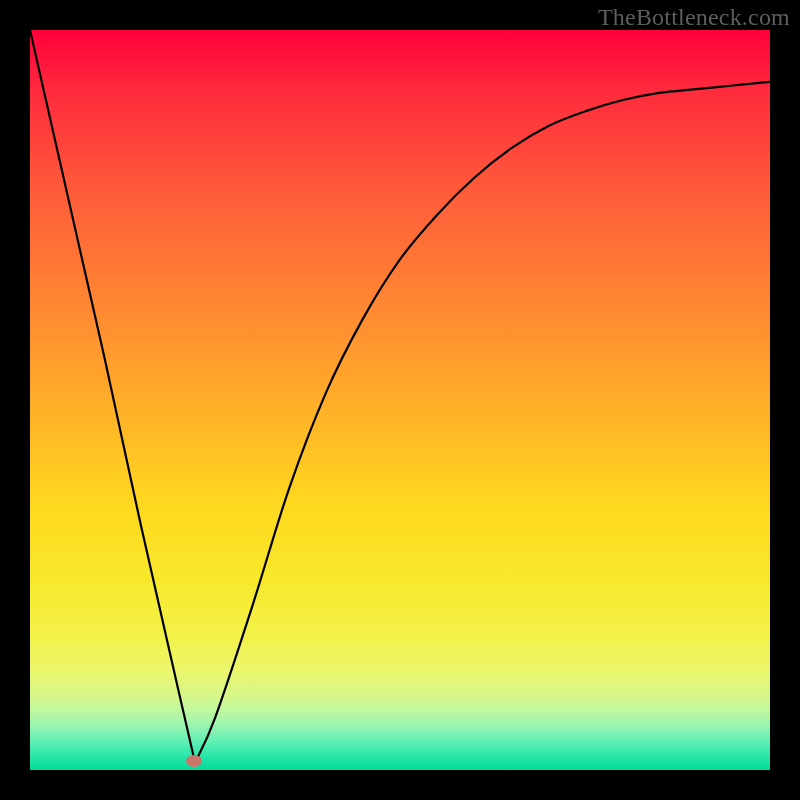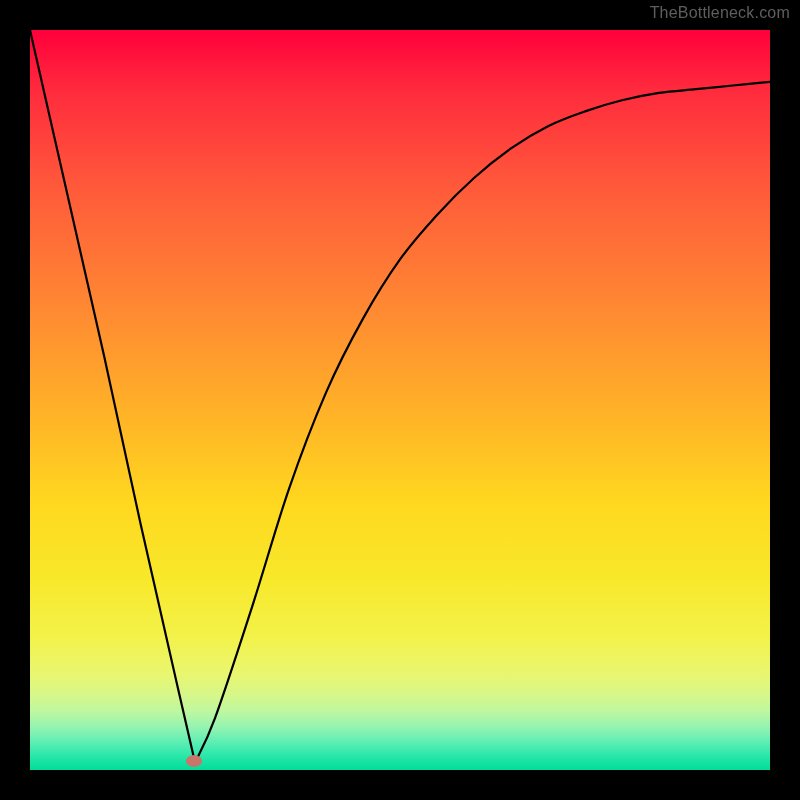--- a/index.html
+++ b/index.html
@@ -55,22 +55,22 @@
     height: 12px;
     border-radius: 50%;
     background: #c8756b;
     transform: translate(-50%, -50%);
     pointer-events: none;
   }
   .attribution {
     position: absolute;
     top: 4px;
     right: 10px;
-    font-family: Liberation Sans, sans-serif;
-    font-size: 16px;
+    font-family: Liberation Serif, serif;
+    font-size: 24px;
     color: #5e5e5e;
     font-weight: 500;
     letter-spacing: 0.2px;
   }
 </style>
 </head>
 <body>
 
 <div class="frame">
   <div class="plot-area">

